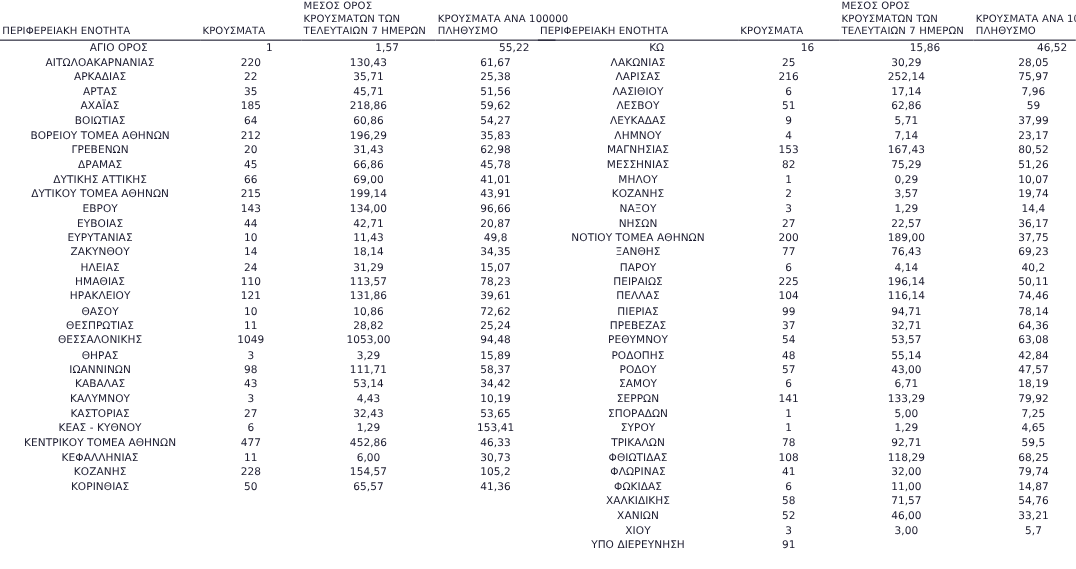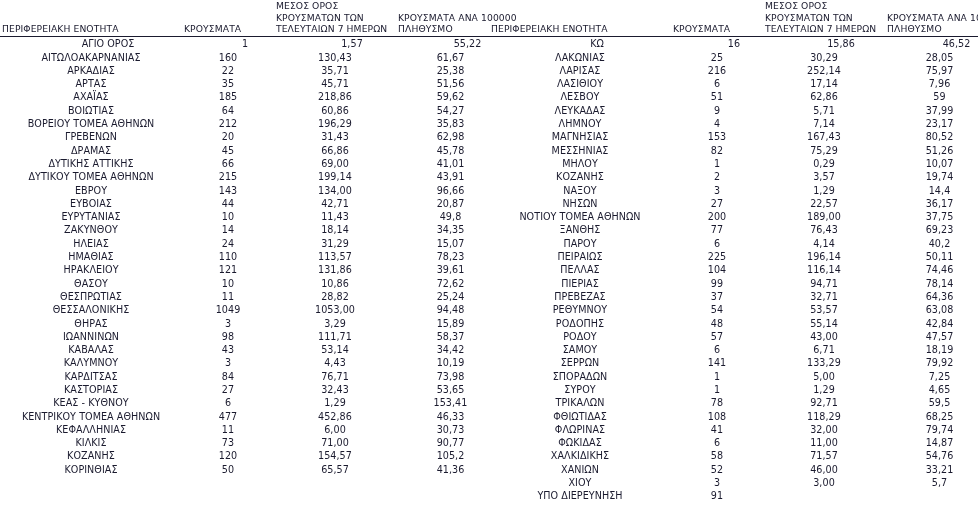--- a/index.html
+++ b/index.html
@@ -115,21 +115,21 @@
       </thead>
       <tbody>
           <tr>
             <td class="c-name">ΑΓΙΟ ΟΡΟΣ</td>
             <td class="c-cases">1</td>
             <td class="c-avg">1,57</td>
             <td class="c-per">55,22</td>
           </tr>
           <tr>
             <td class="c-name">ΑΙΤΩΛΟΑΚΑΡΝΑΝΙΑΣ</td>
-            <td class="c-cases">160</td>
+            <td class="c-cases">220</td>
             <td class="c-avg">130,43</td>
             <td class="c-per">61,67</td>
           </tr>
           <tr>
             <td class="c-name">ΑΡΚΑΔΙΑΣ</td>
             <td class="c-cases">22</td>
             <td class="c-avg">35,71</td>
             <td class="c-per">25,38</td>
           </tr>
           <tr>
@@ -258,26 +258,20 @@
             <td class="c-avg">53,14</td>
             <td class="c-per">34,42</td>
           </tr>
           <tr>
             <td class="c-name">ΚΑΛΥΜΝΟΥ</td>
             <td class="c-cases">3</td>
             <td class="c-avg">4,43</td>
             <td class="c-per">10,19</td>
           </tr>
           <tr>
-            <td class="c-name">ΚΑΡΔΙΤΣΑΣ</td>
-            <td class="c-cases">84</td>
-            <td class="c-avg">76,71</td>
-            <td class="c-per">73,98</td>
-          </tr>
-          <tr>
             <td class="c-name">ΚΑΣΤΟΡΙΑΣ</td>
             <td class="c-cases">27</td>
             <td class="c-avg">32,43</td>
             <td class="c-per">53,65</td>
           </tr>
           <tr>
             <td class="c-name">ΚΕΑΣ - ΚΥΘΝΟΥ</td>
             <td class="c-cases">6</td>
             <td class="c-avg">1,29</td>
             <td class="c-per">153,41</td>
@@ -288,28 +282,22 @@
             <td class="c-avg">452,86</td>
             <td class="c-per">46,33</td>
           </tr>
           <tr>
             <td class="c-name">ΚΕΦΑΛΛΗΝΙΑΣ</td>
             <td class="c-cases">11</td>
             <td class="c-avg">6,00</td>
             <td class="c-per">30,73</td>
           </tr>
           <tr>
-            <td class="c-name">ΚΙΛΚΙΣ</td>
-            <td class="c-cases">73</td>
-            <td class="c-avg">71,00</td>
-            <td class="c-per">90,77</td>
-          </tr>
-          <tr>
             <td class="c-name">ΚΟΖΑΝΗΣ</td>
-            <td class="c-cases">120</td>
+            <td class="c-cases">228</td>
             <td class="c-avg">154,57</td>
             <td class="c-per">105,2</td>
           </tr>
           <tr>
             <td class="c-name">ΚΟΡΙΝΘΙΑΣ</td>
             <td class="c-cases">50</td>
             <td class="c-avg">65,57</td>
             <td class="c-per">41,36</td>
           </tr>
         </tbody>

